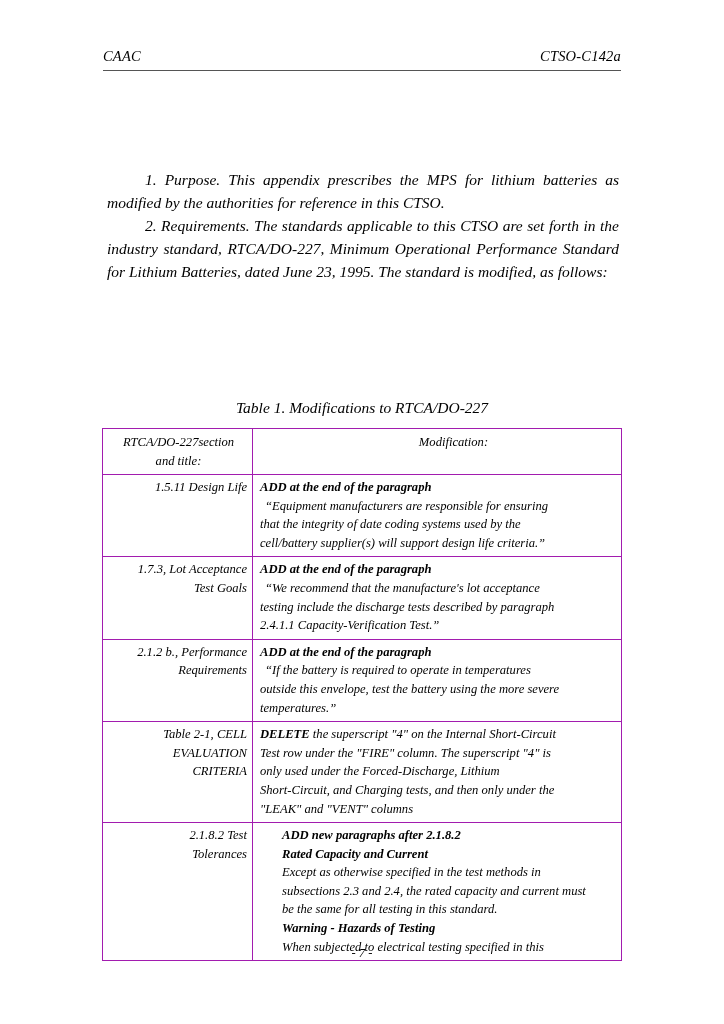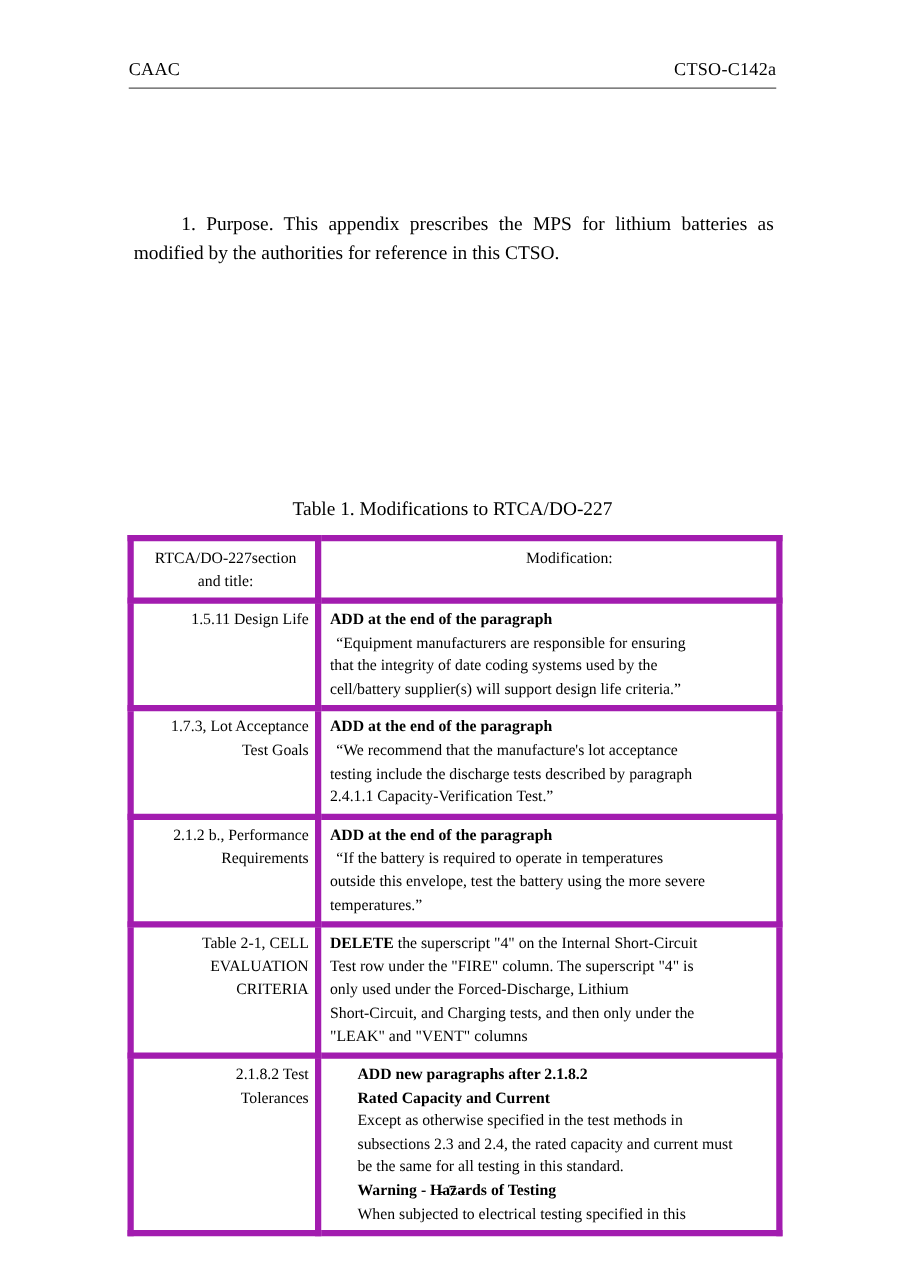--- a/index.html
+++ b/index.html
@@ -13,20 +13,21 @@
     font-family: "Liberation Serif", "DejaVu Serif", serif;
     color: #000000;
     position: relative;
     overflow: hidden;
   }
   .page {
     position: absolute;
     left: 0; top: 0;
     width: 724px;
     height: 1024px;
+    font-style: italic;
   }
 
   
   .header {
     position: absolute;
     left: 103px;
     top: 48px;
     width: 518px;
     display: flex;
     justify-content: space-between;
@@ -83,21 +84,21 @@
   
   .mod-table {
     position: absolute;
     left: 102px;
     top: 428px;
     width: 519px;
     border-collapse: collapse;
     table-layout: fixed;
   }
   .mod-table td {
-    border: 5px solid #a21caf;
+    border: 1px solid #a21caf;
     vertical-align: top;
     padding: 3px 5px 4px 7px;
     font-size: 12.6px;
     line-height: 18.6px;
   }
   .mod-table col.c1 { width: 150px; }
   .mod-table col.c2 { width: 369px; }
 
   .th-cell {
     text-align: center;
@@ -129,20 +130,21 @@
 
   <div class="header">
     <span>CAAC</span>
     <span>CTSO-C142a</span>
   </div>
   <div class="header-rule"></div>
 
 
   <div class="body-block">
     <p class="para p1">1. Purpose. This appendix prescribes the MPS for lithium batteries as modified by the authorities for reference in this CTSO.</p>
+    <p class="para p2">2. Requirements. The standards applicable to this CTSO are set forth in the industry standard, RTCA/DO-227, Minimum Operational Performance Standard for Lithium Batteries, dated June 23, 1995. The standard is modified, as follows:</p>
   </div>
 
   <div class="table-caption">Table 1. Modifications to RTCA/DO-227</div>
 
   <table class="mod-table">
     <colgroup>
         <col class="c1">
         <col class="c2">
       </colgroup>
     <tbody id="tbody">

